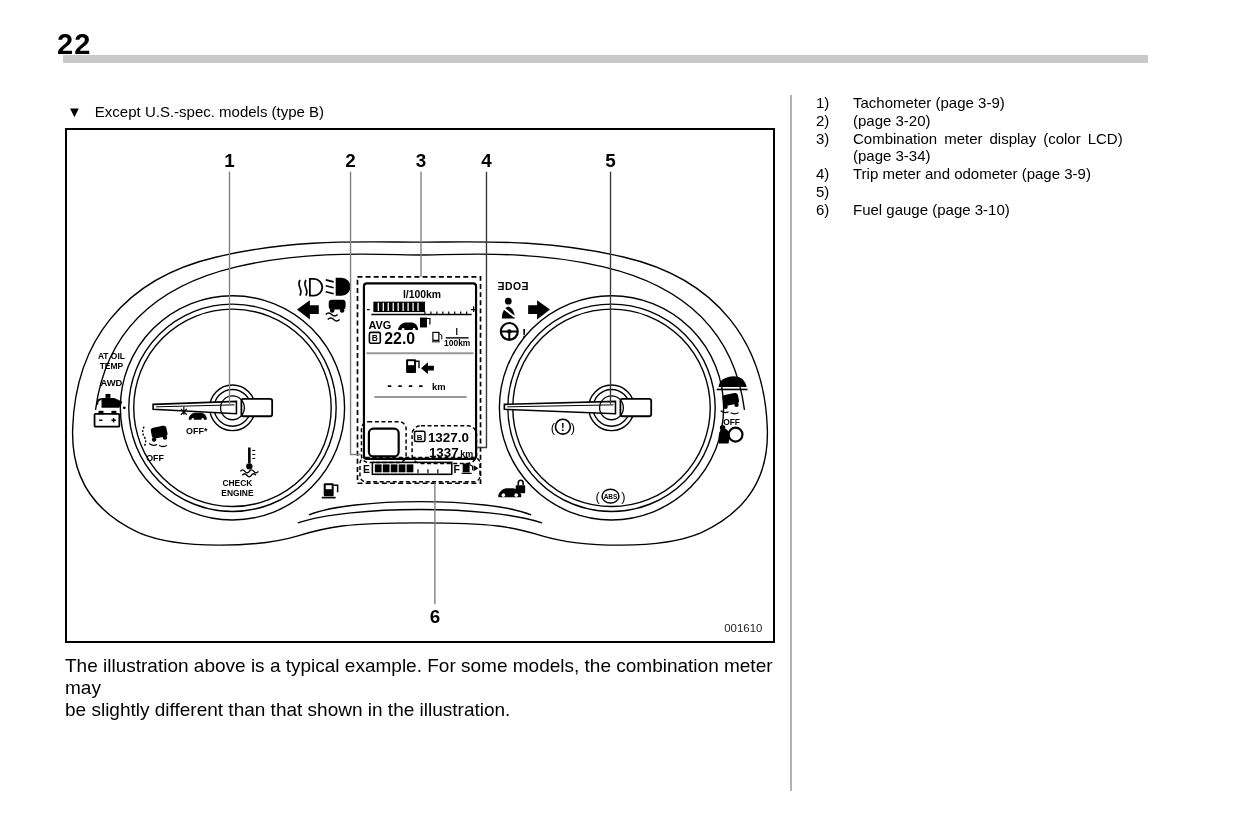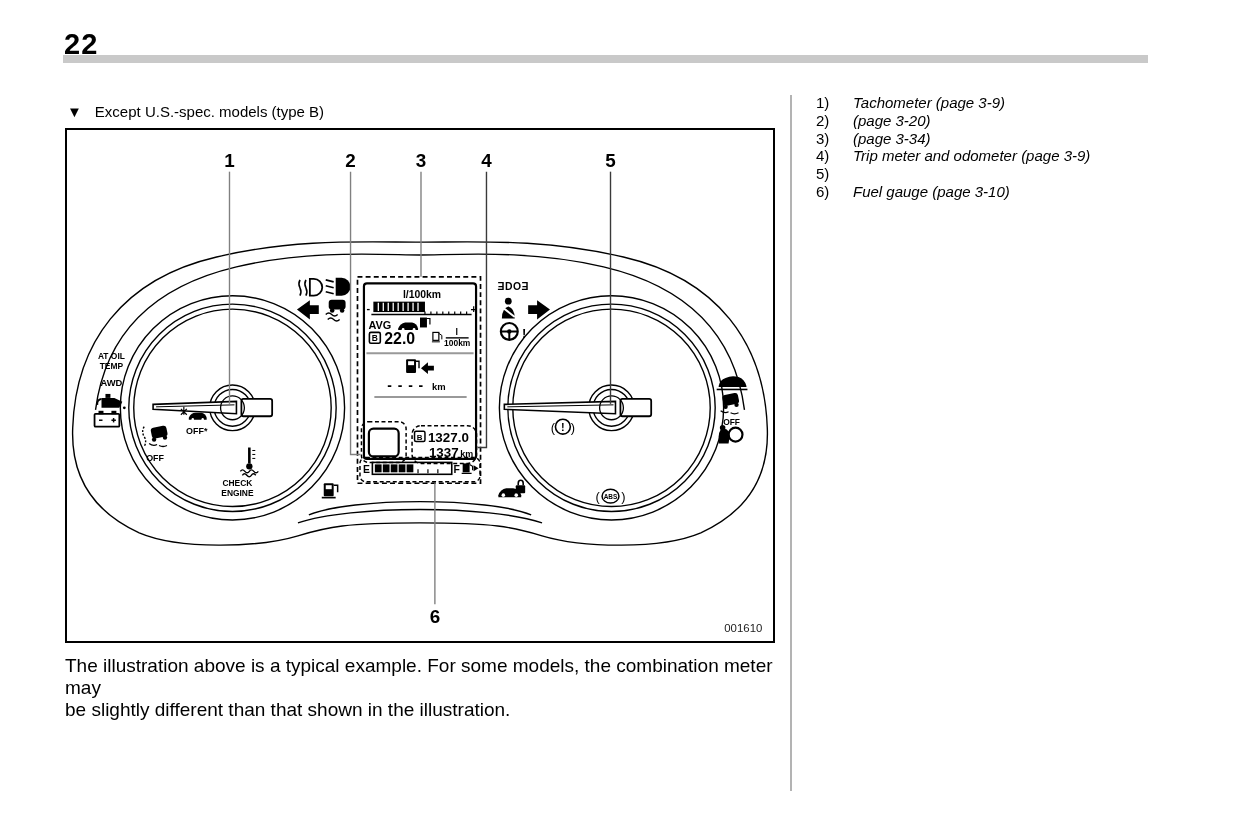--- a/index.html
+++ b/index.html
@@ -1,29 +1,29 @@
 <!DOCTYPE html>
 <html><head>
 <meta charset="utf-8">
 <style>
   html,body{margin:0;padding:0;background:#fff;}
   body{width:1241px;height:827px;position:relative;overflow:hidden;
        font-family:"Liberation Sans",sans-serif;color:#000;}
   .abs{position:absolute;}
-  #page-number{left:64px;top:28px;font-size:29px;font-weight:bold;z-index:2;letter-spacing:1px;text-align:center;}
+  #page-number{left:57px;top:28px;font-size:29px;font-weight:bold;z-index:2;letter-spacing:1px;text-align:center;}
   #top-rule{left:63px;top:55px;width:1085px;height:8px;background:#c9c9c9;z-index:1;}
   #heading{left:67px;top:103px;display:flex;align-items:center;gap:13px;}
   #heading .marker{font-size:15px;}
   #heading .title{font-size:15px;font-weight:normal;}
   #figure-box{left:65px;top:128px;width:706px;height:511px;border:2px solid #000;background:#fff;}
   #caption{left:65px;top:655px;width:716px;font-size:19px;line-height:22px;}
   #legend{left:816px;top:94px;width:334px;font-size:15px;line-height:17.8px;}
   .legend-item{display:flex;}
   .legend-item .num{width:37px;flex:0 0 37px;}
-  .legend-item .txt{flex:1;font-style:italic;}
+  .legend-item .txt{flex:1;}
   .just{word-spacing:2.8px;}
   #divider{left:790px;top:95px;width:2px;height:696px;background:#b3b3b3;}
   svg text{font-family:"Liberation Sans",sans-serif;}
 </style>
 </head>
 <body>
 
 <div class="abs" id="page-number">22</div>
 <div class="abs" id="top-rule"></div>
 
@@ -299,20 +299,21 @@
   </div>
   <div class="legend-item">
     <div class="num">2)</div>
     <div class="txt">
       <div>(page 3-20)</div>
     </div>
   </div>
   <div class="legend-item">
     <div class="num">3)</div>
     <div class="txt">
+      <div class="just">Combination meter display (color LCD)</div>
       <div>(page 3-34)</div>
     </div>
   </div>
   <div class="legend-item">
     <div class="num">4)</div>
     <div class="txt">
         <div>Trip meter and odometer (page 3-9)</div>
       </div>
   </div>
   <div class="legend-item">

